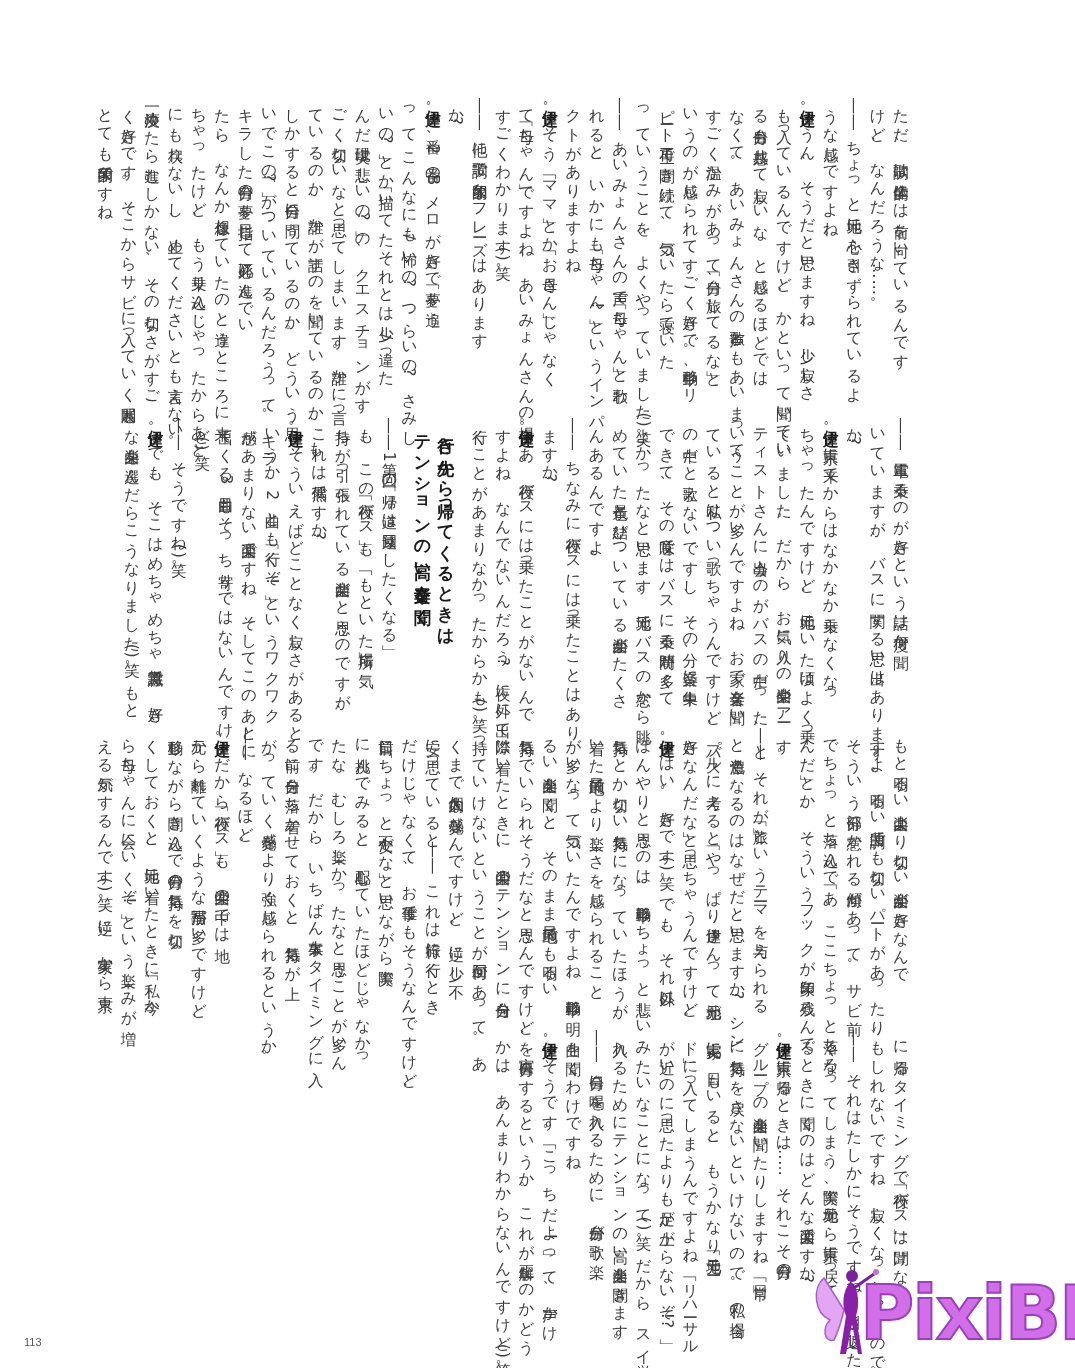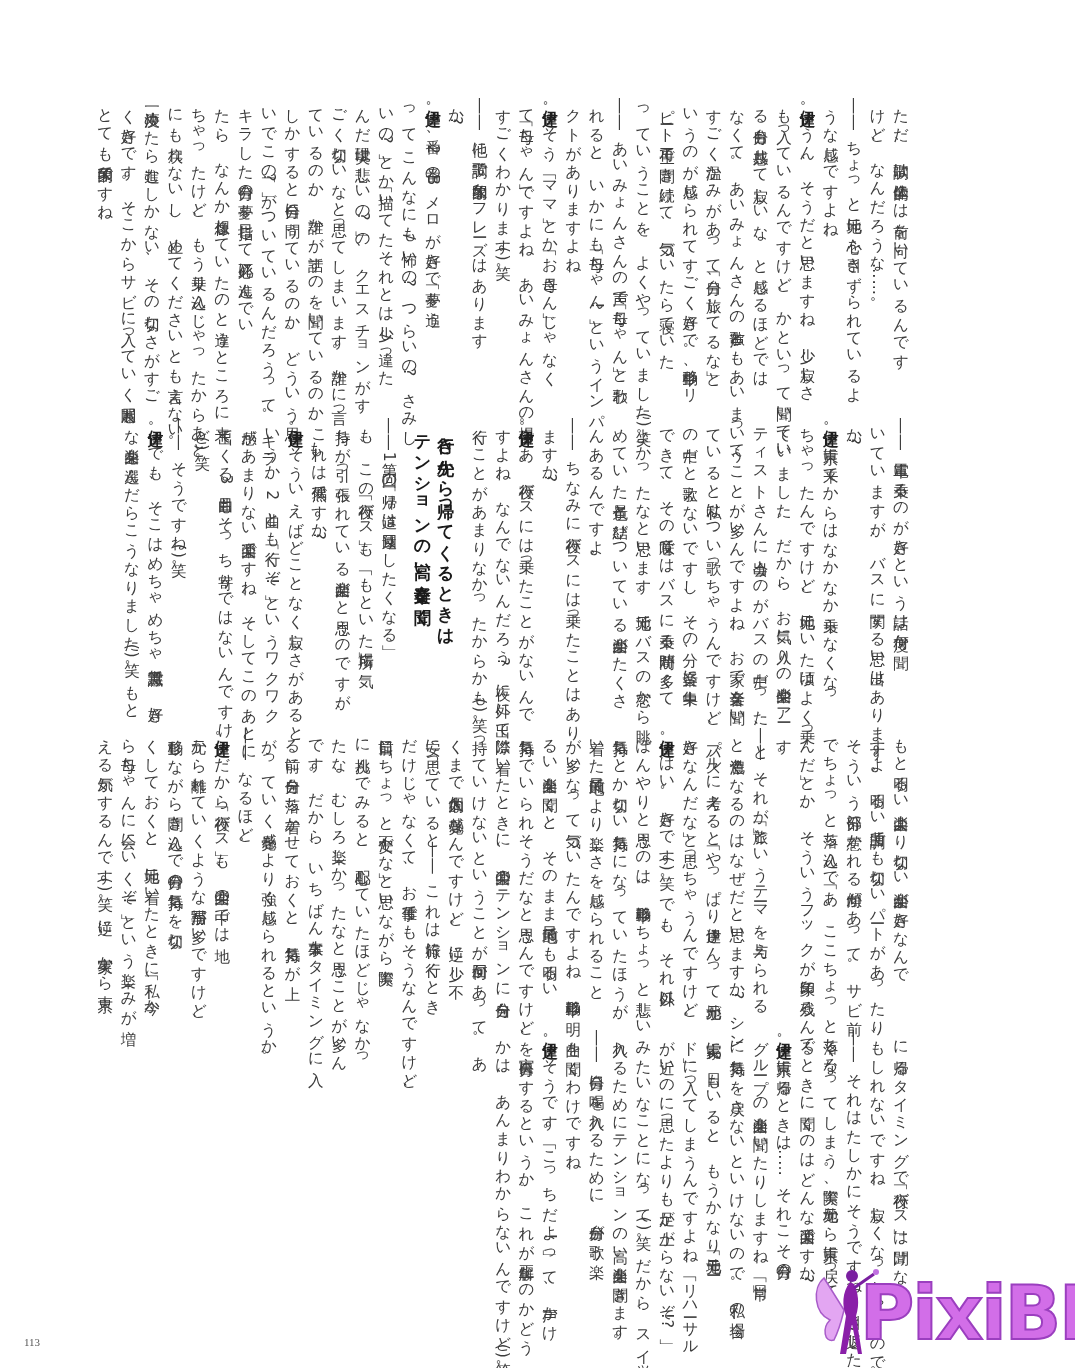--- a/index.html
+++ b/index.html
@@ -21,21 +21,21 @@
   .heading {
     display: block; white-space: nowrap; font-weight: bold; color: #1a1a1a;
     font-size: 17px; letter-spacing: 1.4px; padding-top: 6px;
   }
   .heading-wrap { display: block; margin-inline-start: 0; margin-right: 10px; margin-left: 10px; }
   #tier1 { right: 163px; top: 98px; height: 280px; }
   #tier2 { right: 163px; top: 418px; height: 280px; }
   #tier3 { right: 163px; top: 728px; height: 280px; }
   #tier4 { right: 163px; top: 1030px; height: 240px; }
   .page-number {
-    position: absolute; left: 24px; top: 1336px; font-size: 11px; color: #555; font-family: Liberation Serif, serif;
+    position: absolute; left: 24px; top: 1336px; font-size: 11px; color: #555; font-family: Liberation Sans, sans-serif;
   }
   .watermark {
     position: absolute; left: 812px; top: 1258px; width: 260px; height: 100px;
   }
   .watermark .wm-text {
     position: absolute; left: 48px; top: 10px;
     font-family: "DejaVu Sans", sans-serif; font-weight: bold; font-size: 74px; letter-spacing: -2px;
     color: #d26ee8;
     -webkit-text-stroke: 2px #9b3fbf;
     line-height: 90px;

